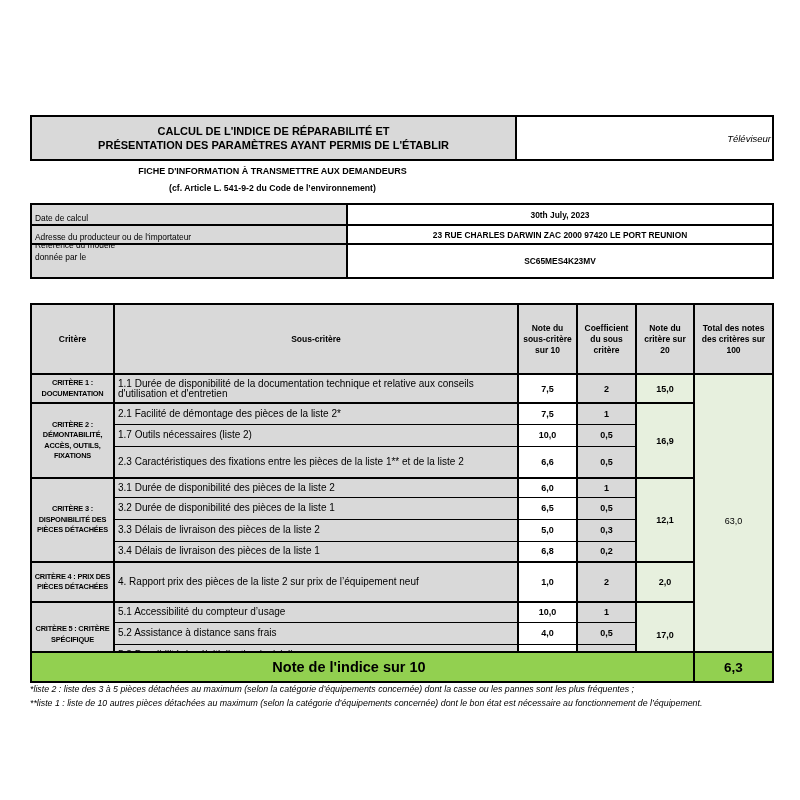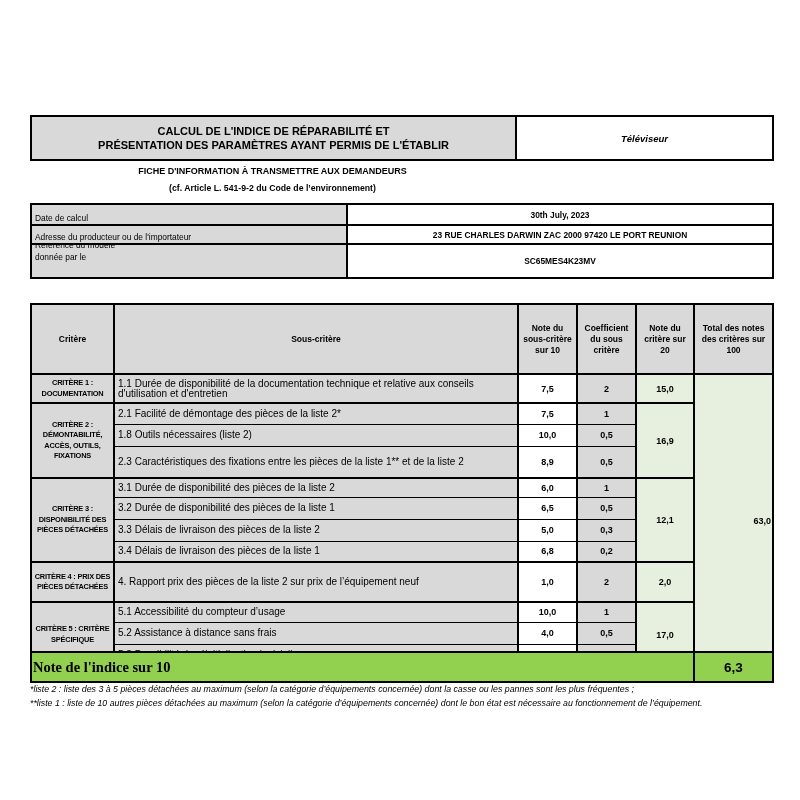--- a/index.html
+++ b/index.html
@@ -8,21 +8,21 @@
     font-family:"Liberation Sans","DejaVu Sans",sans-serif;
     position:relative;overflow:hidden;
   }
   .abs{position:absolute;}
   table{border-collapse:collapse;table-layout:fixed;}
 
   
   .title-table{left:30px;top:115px;width:742px;}
   .title-table td{border:2px solid #000;height:40px;vertical-align:middle;}
   .tcell-main{background:#d9d9d9;text-align:center;font-weight:bold;font-size:11px;line-height:14px;white-space:pre-line;}
-  .tcell-prod{background:#fff;text-align:center;font-weight:bold;font-style:italic;font-size:9.5px;}
+  .tcell-prod{background:#fff;text-align:right;font-weight:normal;font-style:italic;font-size:9.5px;}
 
   
   .subtitle{left:30px;width:485px;text-align:center;font-weight:bold;}
   .sub1{top:166px;font-size:9px;}
   .sub2{top:183px;font-size:8.7px;}
 
   
   .info-table{left:30px;top:203px;width:742px;}
   .info-table td{border:2px solid #000;font-size:8.4px;}
   .ilabel{background:#d9d9d9;vertical-align:bottom;padding:0 0 1px 3px;line-height:10px;}
@@ -34,26 +34,26 @@
   
   .main-table{left:30px;top:303px;width:742px;border:2px solid #000;}
   .main-table th,.main-table td{border:1px solid #000;border-left-width:2px;border-right-width:2px;overflow:hidden;}
   .main-table th{background:#d9d9d9;font-size:8.5px;font-weight:bold;text-align:center;vertical-align:middle;border-bottom-width:2px;line-height:11px;padding:0 3px;}
   td.g{border-top-width:2px;}
   .c-crit{background:#d9d9d9;font-weight:bold;font-size:7.4px;letter-spacing:-0.2px;text-align:center;vertical-align:middle;white-space:pre-line;line-height:10.5px;padding:0 2px;}
   .c-sub{background:#d9d9d9;font-size:10px;text-align:left;vertical-align:middle;padding:0 3px;line-height:10px;}
   .c-note{background:#ffffff;font-weight:bold;font-size:9px;text-align:center;vertical-align:middle;}
   .c-coef{background:#d9d9d9;font-weight:bold;font-size:9px;text-align:center;vertical-align:middle;}
   .c-n20{background:#e7f0de;font-weight:bold;font-size:9px;text-align:center;vertical-align:middle;}
-  .c-total{background:#e7f0de;font-weight:bold;font-size:9px;text-align:right;vertical-align:middle;}
+  .c-total{background:#e7f0de;font-weight:normal;font-size:9px;text-align:center;vertical-align:middle;}
 
   
   .band-table{left:30px;top:651px;width:742px;}
   .band-table td{border:2px solid #000;background:#92d050;vertical-align:middle;height:26px;}
-  .band-label{text-align:left;padding-right:28px;font-weight:bold;font-size:14.5px;font-family:Liberation Serif, serif;}
+  .band-label{text-align:center;padding-right:28px;font-weight:bold;font-size:14.5px;}
   .band-value{text-align:center;font-weight:bold;font-size:13.5px;}
 
   
   .footnote{left:30px;font-style:italic;font-size:8.8px;white-space:nowrap;}
   .fn1{top:684px;}
   .fn2{top:698px;}
 </style>
 </head>
 <body>
 
@@ -133,27 +133,27 @@
     <td class="c-crit g" rowspan="3">CRITÈRE 2 :
 DÉMONTABILITÉ,
 ACCÈS, OUTILS,
 FIXATIONS</td>
     <td class="c-sub g">2.1 Facilité de démontage des pièces de la liste 2*</td>
     <td class="c-note g">7,5</td>
     <td class="c-coef g">1</td>
     <td class="c-n20 g" rowspan="3">16,9</td>
   </tr>
   <tr style="height:22px">
-    <td class="c-sub">1.8 Outils nécessaires (liste 2)</td>
+    <td class="c-sub">1.7 Outils nécessaires (liste 2)</td>
     <td class="c-note">10,0</td>
     <td class="c-coef">0,5</td>
   </tr>
   <tr style="height:32px">
     <td class="c-sub">2.3 Caractéristiques des fixations entre les pièces de la liste 1** et de la liste 2</td>
-    <td class="c-note">8,9</td>
+    <td class="c-note">6,6</td>
     <td class="c-coef">0,5</td>
   </tr>
 
   <tr style="height:19px">
     <td class="c-crit g" rowspan="4">CRITÈRE 3 :
 DISPONIBILITÉ DES
 PIÈCES DÉTACHÉES</td>
     <td class="c-sub g">3.1 Durée de disponibilité des pièces de la liste 2</td>
     <td class="c-note g">6,0</td>
     <td class="c-coef g">1</td>

